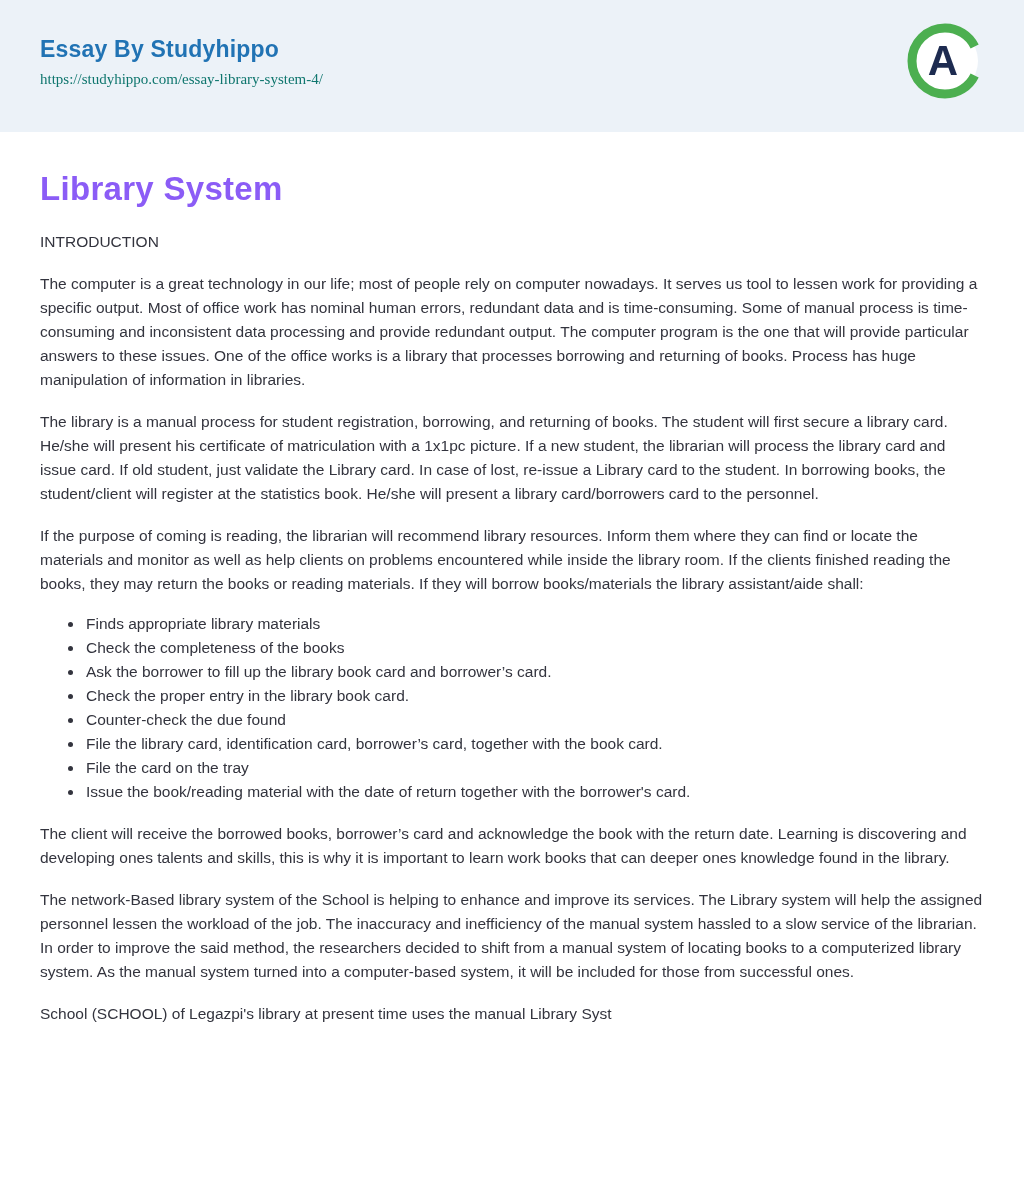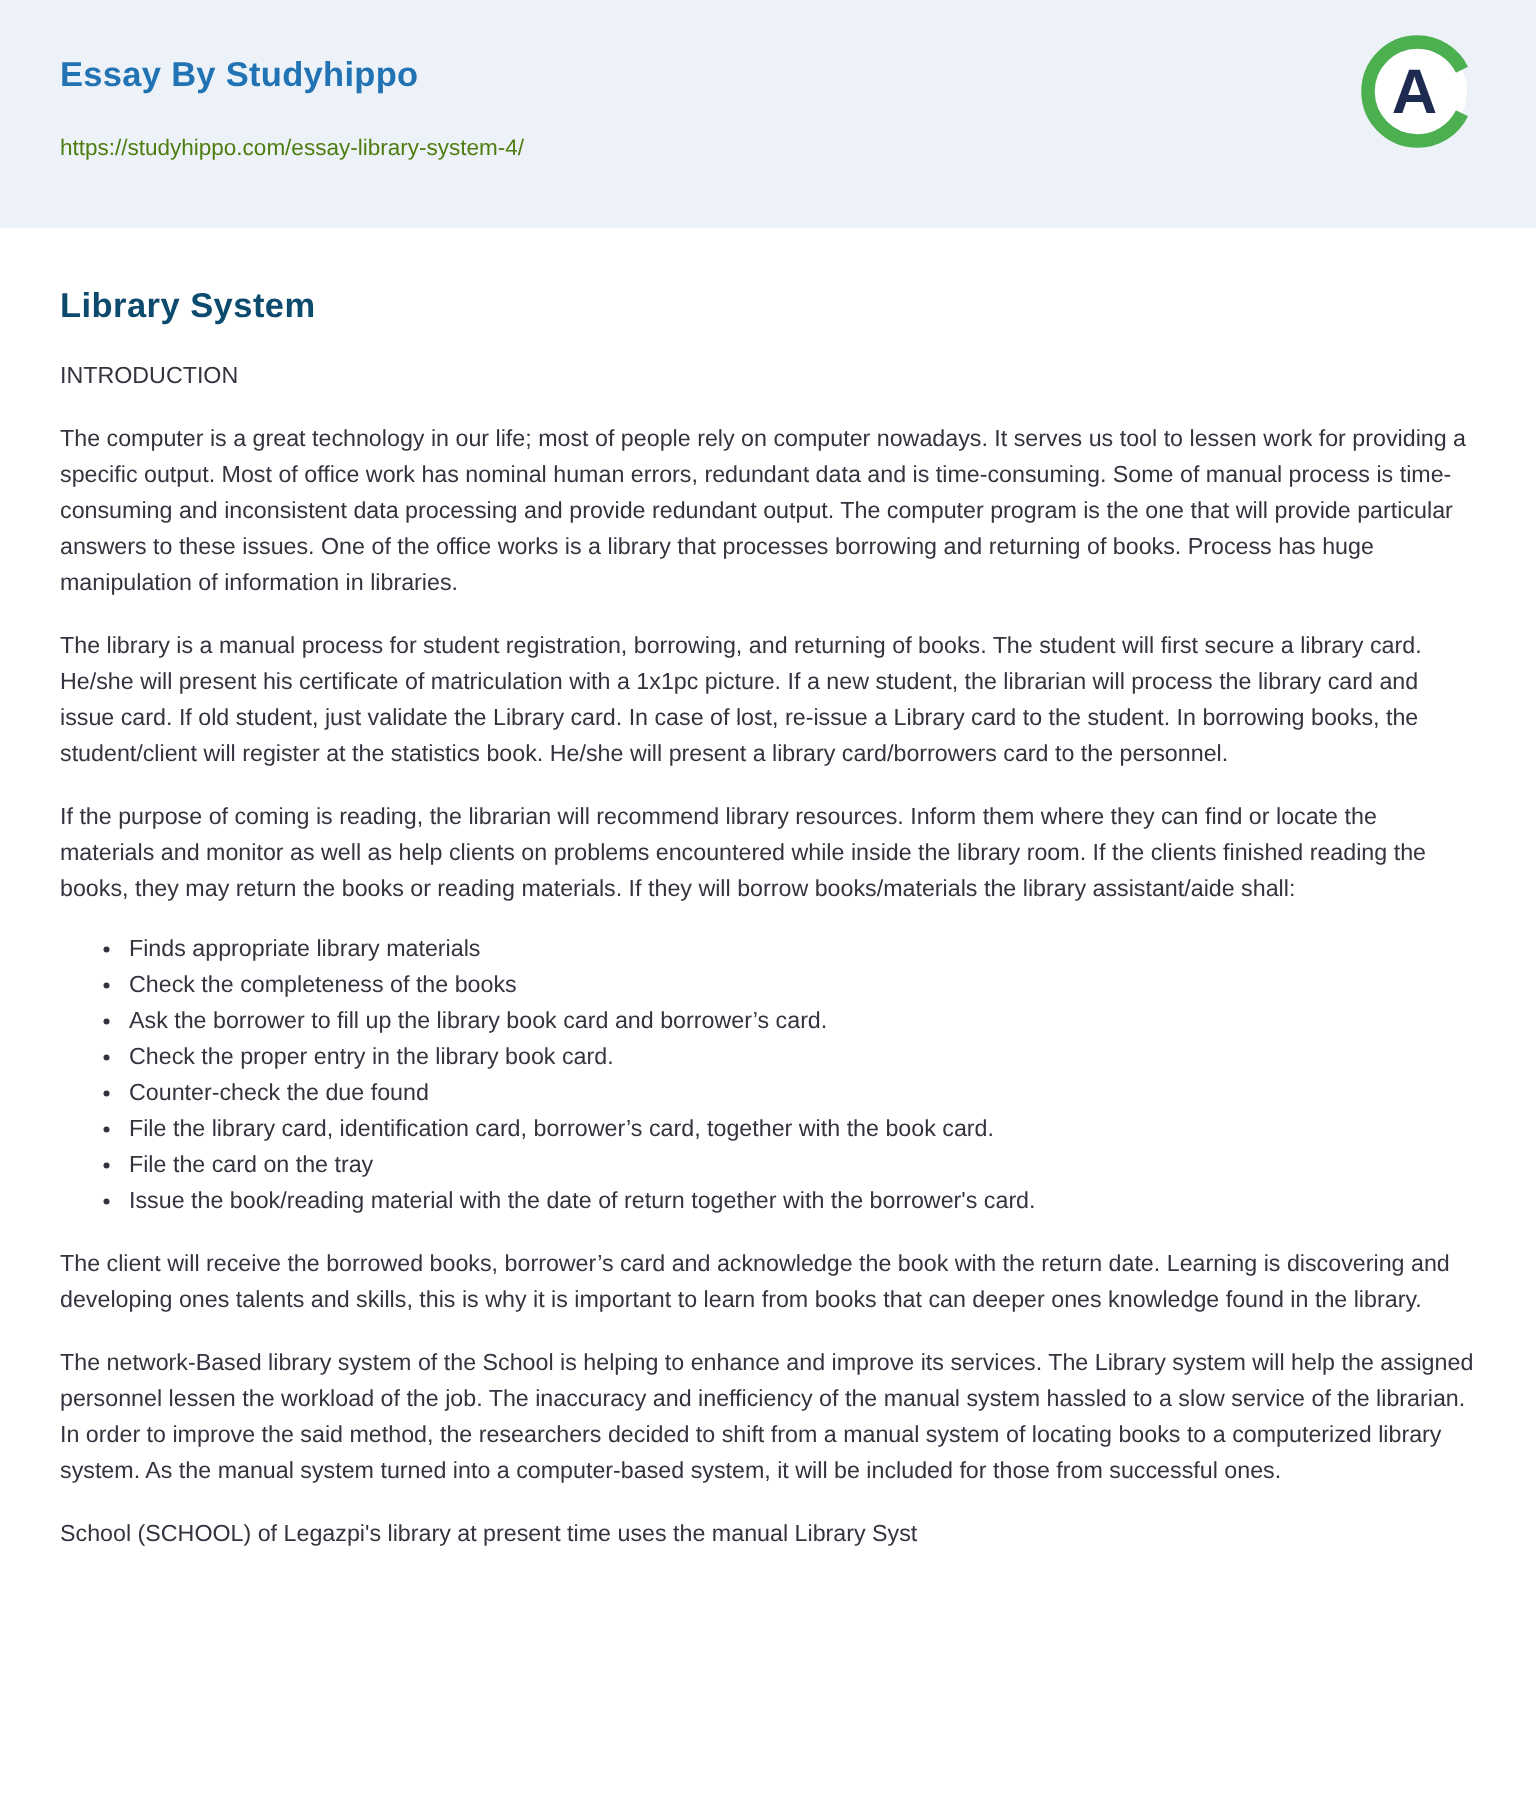--- a/index.html
+++ b/index.html
@@ -18,40 +18,41 @@
   }
   .header-title {
     margin: 0;
     font-size: 23px;
     font-weight: 700;
     color: #2173b4;
     letter-spacing: 0.2px;
   }
   .header-url {
     display: inline-block;
-    margin-top: 27px;
+    margin-top: 8px;
     font-size: 15px;
-    color: #4d7c0f;
+    color: #0f766e;
     text-decoration: none;
+    font-family: Liberation Serif, serif;
   }
   .logo {
     position: absolute;
     top: 22px;
     right: 40px;
     width: 78px;
     height: 78px;
   }
   .content {
     padding: 6px 40px 70px 40px;
   }
   .page-title {
     margin: 32px 0 0 0;
-    font-size: 23px;
+    font-size: 33px;
     font-weight: 800;
-    color: #0c4a6e;
+    color: #8b5cf6;
     letter-spacing: 0.3px;
   }
   .section-label {
     margin: 22px 0 0 0;
     font-size: 15.5px;
     line-height: 24px;
   }
   .para {
     margin: 18px 0 0 0;
     font-size: 15.5px;
@@ -98,20 +99,20 @@
       <li>Finds appropriate library materials</li>
       <li>Check the completeness of the books</li>
       <li>Ask the borrower to fill up the library book card and borrower’s card.</li>
       <li>Check the proper entry in the library book card.</li>
       <li> Counter-check the due found</li>
       <li> File the library card, identification card, borrower’s card, together with the book card.</li>
       <li>File the card on the tray</li>
       <li> Issue the book/reading material with the date of return together with the borrower's card.</li>
     </ul>
 
-    <p class="para">The client will receive the borrowed books, borrower’s card and acknowledge the book with the return date. Learning is discovering and developing ones talents and skills, this is why it is important to learn from books that can deeper ones knowledge found in the library.</p>
+    <p class="para">The client will receive the borrowed books, borrower’s card and acknowledge the book with the return date. Learning is discovering and developing ones talents and skills, this is why it is important to learn work books that can deeper ones knowledge found in the library.</p>
     <p class="para">The network-Based library system of the School is helping to enhance and improve its services. The Library system will help the assigned personnel lessen the workload of the job. The inaccuracy and inefficiency of the manual system hassled to a slow service of the librarian. In order to improve the said method, the researchers decided to shift from a manual system of locating books to a computerized library system. As the manual system turned into a computer-based system, it will be included for those from successful ones.</p>
 
 
     <p class="para">School (SCHOOL) of Legazpi's library at present time uses the manual Library Syst</p>
   </main>
 
 </div>
 
 </body></html>

